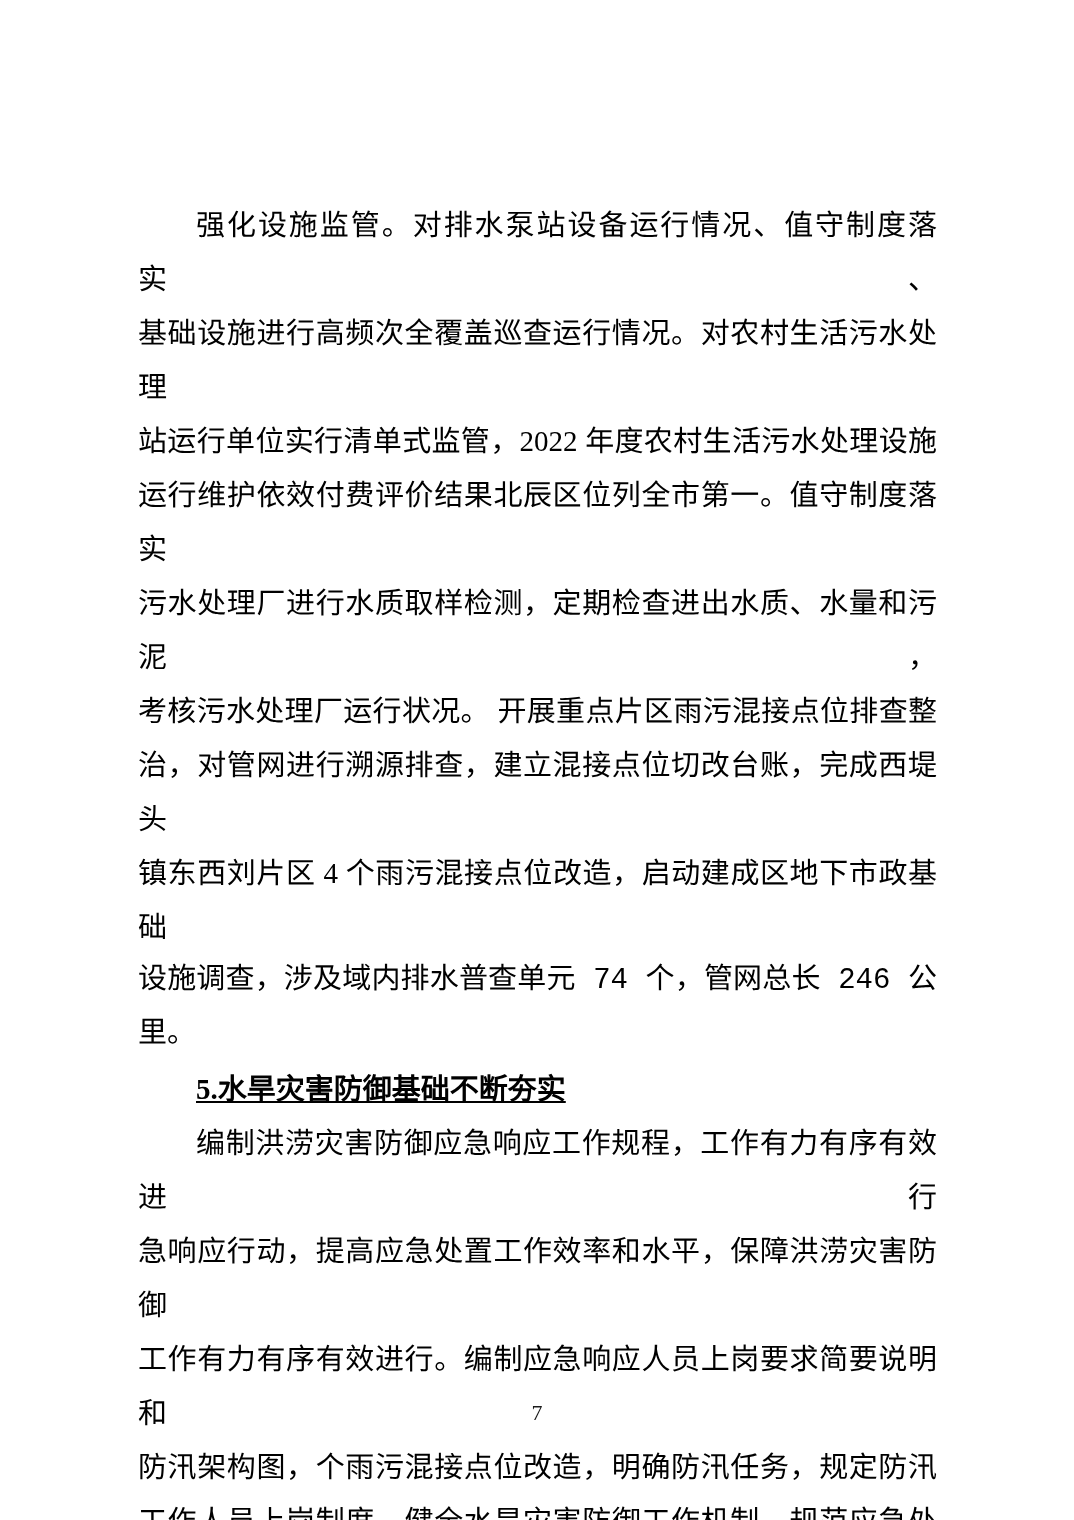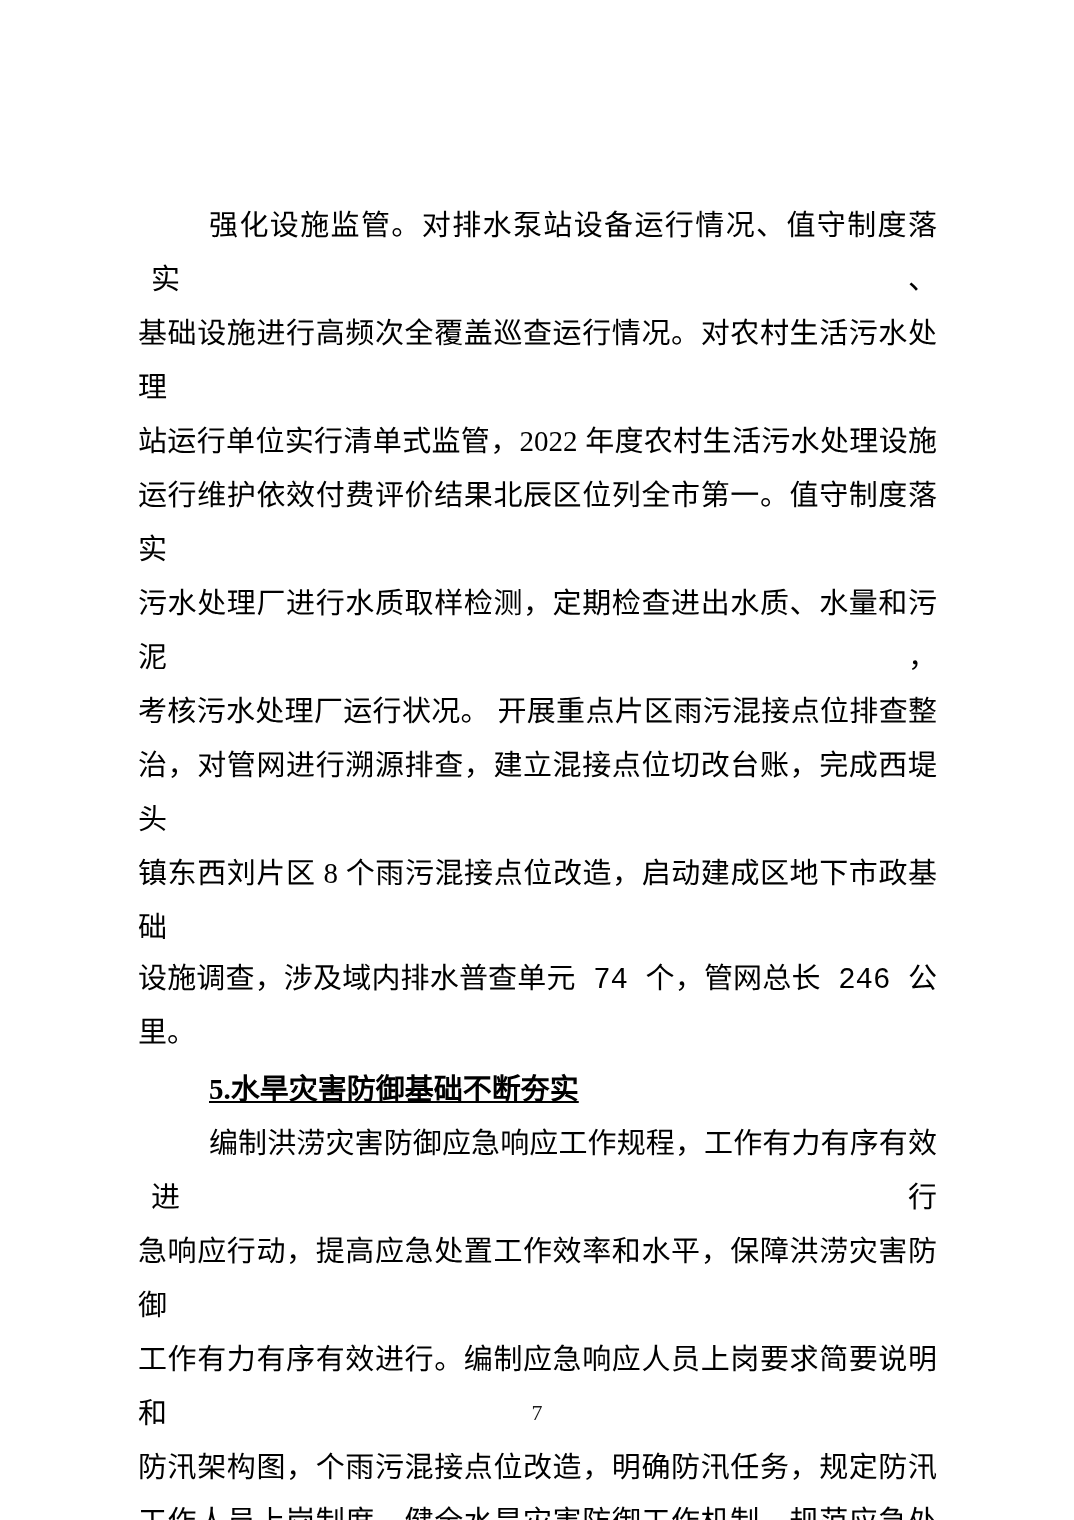--- a/index.html
+++ b/index.html
@@ -25,21 +25,20 @@
   .line {
     font-size: 29px;
     line-height: 54px;
     text-align: justify;
     text-align-last: justify;
     white-space: normal;
     color: #000000;
   }
   .line.indent {
     text-indent: 2em;
-    margin-left: 13px;
   }
   .line.para-end {
     text-align-last: left;
     font-family: Liberation Mono, monospace;
   }
   .line.heading {
     font-weight: bold;
     text-align-last: left;
     text-decoration: underline;
   }
@@ -60,21 +59,21 @@
 <div class="page">
   <div class="content">
 
     <div class="line indent">强化设施监管。对排水泵站设备运行情况、值守制度落实、</div>
     <div class="line">基础设施进行高频次全覆盖巡查运行情况。对农村生活污水处理</div>
     <div class="line">站运行单位实行清单式监管，2022 年度农村生活污水处理设施</div>
     <div class="line">运行维护依效付费评价结果北辰区位列全市第一。值守制度落实</div>
     <div class="line">污水处理厂进行水质取样检测，定期检查进出水质、水量和污泥，</div>
     <div class="line">考核污水处理厂运行状况。 开展重点片区雨污混接点位排查整</div>
     <div class="line">治，对管网进行溯源排查，建立混接点位切改台账，完成西堤头</div>
-    <div class="line">镇东西刘片区 8 个雨污混接点位改造，启动建成区地下市政基础</div>
+    <div class="line">镇东西刘片区 4 个雨污混接点位改造，启动建成区地下市政基础</div>
     <div class="line para-end">设施调查，涉及域内排水普查单元 74 个，管网总长 246 公里。</div>
 
     <div class="line indent heading">5.水旱灾害防御基础不断夯实</div>
 
     <div class="line indent">编制洪涝灾害防御应急响应工作规程，工作有力有序有效进行</div>
     <div class="line">急响应行动，提高应急处置工作效率和水平，保障洪涝灾害防御</div>
     <div class="line">工作有力有序有效进行。编制应急响应人员上岗要求简要说明和</div>
     <div class="line">防汛架构图，个雨污混接点位改造，明确防汛任务，规定防汛</div>
     <div class="line">工作人员上岗制度，健全水旱灾害防御工作机制，规范应急处置</div>
 

